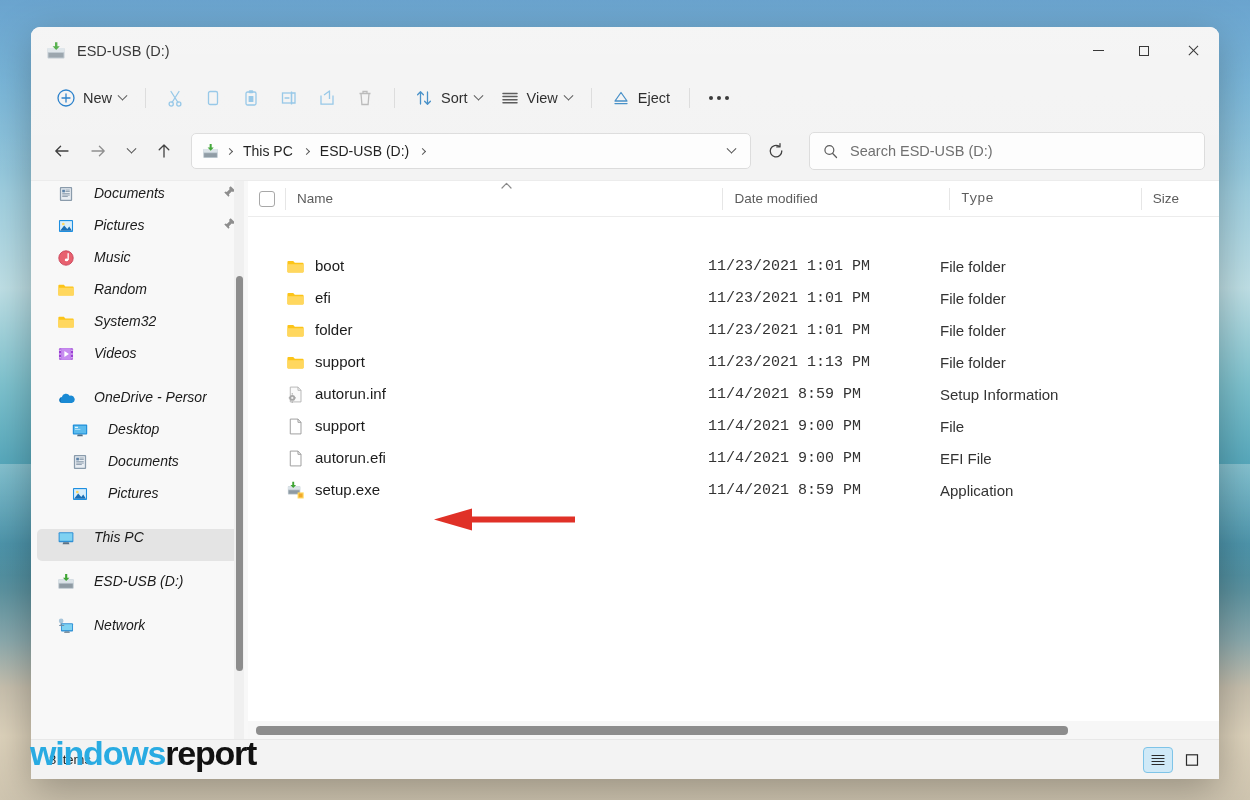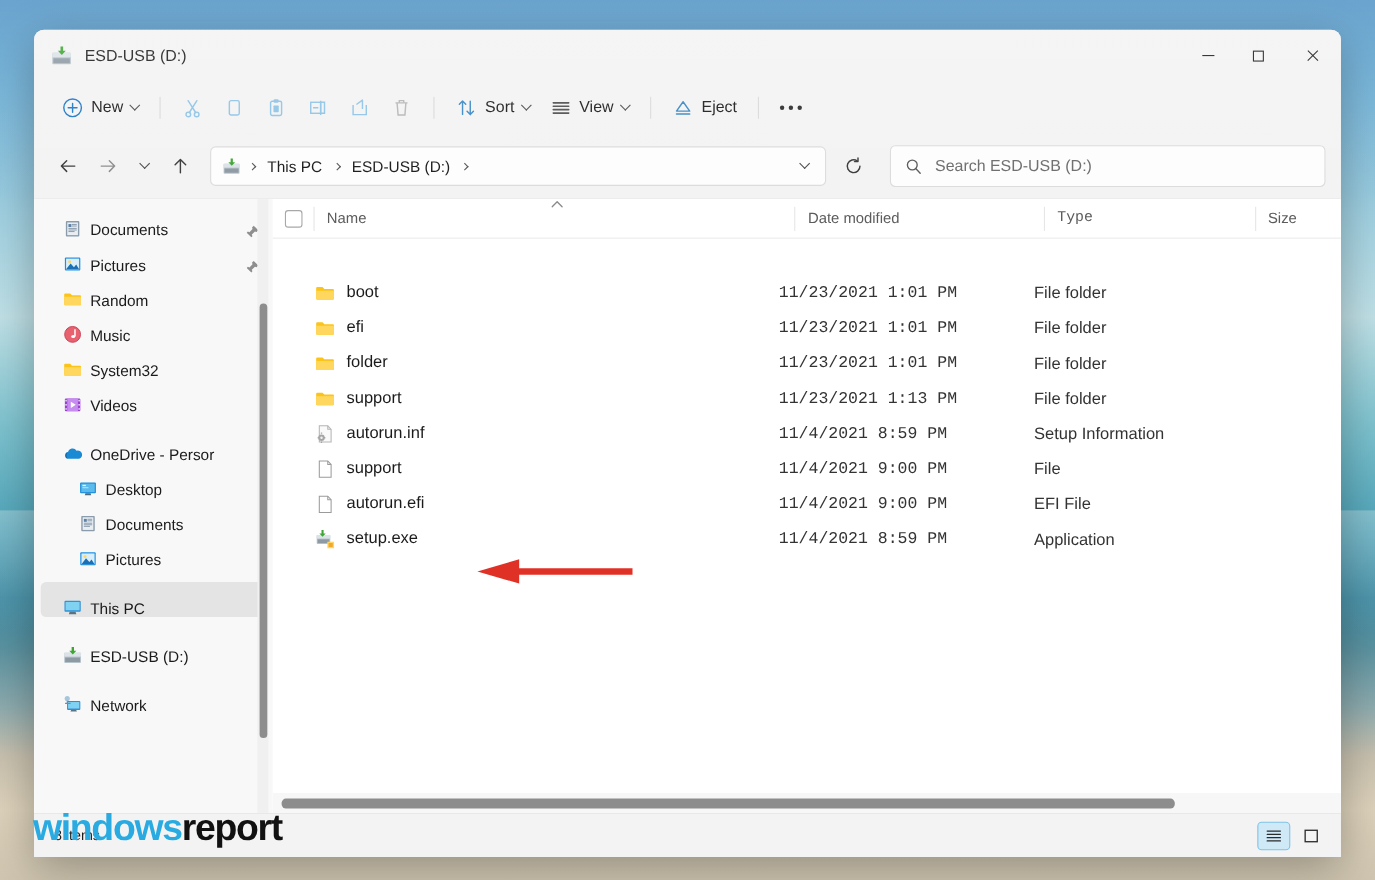--- a/index.html
+++ b/index.html
@@ -125,22 +125,22 @@
 
   
   #body { flex: 1; display: flex; background: #fff; min-height: 0; border-top: 1px solid #ececec; }
 
   
   #sidebar {
     width: 217px; flex: none; background: #f8f8f8; position: relative;
     padding-top: 4px; overflow: hidden;
   }
   .nav-item {
-    height: 32px; display: flex; align-items: flex-end;
-    margin: 0 6px; padding-left: 20px; border-radius: 5px; gap: 7px;
+    height: 32px; display: flex; align-items: flex-start;
+    margin: 0 6px; padding-left: 20px; border-radius: 5px; gap: 19px; font-style: italic;
   }
   .nav-item.indent { padding-left: 34px; }
   .nav-item.selected { background: #e4e4e4; }
   .nav-ico { width: 18px; height: 18px; flex: none; }
   .nav-label { font-size: 14px; color: #1b1b1b; white-space: nowrap; overflow: hidden; }
   .pin { margin-left: auto; margin-right: 6px; width: 13px; height: 13px; flex:none; }
   .nav-gap { height: 12px; }
   #sb-track {
     position: absolute; right: 4px; top: 0; width: 10px; height: 100%;
     background: #f0f0f0;
@@ -426,33 +426,33 @@
                 <circle cx="7" cy="7.8" r="1.5" fill="#ffd75e"></circle>
                 <path d="M3.4 15.4 L8 9.4 L11.4 13.2 L13.6 10.6 L16.6 15.4 Z" fill="#1b6fb5"></path>
               </svg>
               <span class="nav-label">Pictures</span>
               <svg viewBox="0 0 20 20" class="pin">
                 <path d="M11.8 1.8 L18.2 8.2 L15.8 10.6 L13.5 9.9 L9.1 14.2 L10 16.4 L8.4 18 L2 11.6 L3.6 10 L5.8 10.9 L10.1 6.5 L9.4 4.2 Z" fill="#8e8e8e"></path>
               </svg>
             </div>
             <div class="nav-item">
               <svg viewBox="0 0 20 20" class="nav-ico">
-                <path d="M1.5 5.2 A1 1 0 0 1 2.5 4.2 L7.6 4.2 L9.3 6 L17.5 6 A1 1 0 0 1 18.5 7 L18.5 15.2 A1 1 0 0 1 17.5 16.2 L2.5 16.2 A1 1 0 0 1 1.5 15.2 Z" fill="#fcc419"></path>
-                <path d="M1.5 7.6 L18.5 7.6 L18.5 15.2 A1 1 0 0 1 17.5 16.2 L2.5 16.2 A1 1 0 0 1 1.5 15.2 Z" fill="#ffd75e"></path>
-              </svg>
-              <span class="nav-label">Random</span>
-            </div>
-            <div class="nav-item">
-              <svg viewBox="0 0 20 20" class="nav-ico">
                 <circle cx="10" cy="10" r="8" fill="#e8616f"></circle>
                 <circle cx="10" cy="10" r="8" fill="none" stroke="#c9455a" stroke-width="1"></circle>
                 <path d="M12.4 5.2 L12.4 11.6" stroke="#fff" stroke-width="1.5" stroke-linecap="round"></path>
                 <ellipse cx="10.6" cy="12.1" rx="2" ry="1.6" fill="#fff"></ellipse>
               </svg>
               <span class="nav-label">Music</span>
+            </div>
+            <div class="nav-item">
+              <svg viewBox="0 0 20 20" class="nav-ico">
+                <path d="M1.5 5.2 A1 1 0 0 1 2.5 4.2 L7.6 4.2 L9.3 6 L17.5 6 A1 1 0 0 1 18.5 7 L18.5 15.2 A1 1 0 0 1 17.5 16.2 L2.5 16.2 A1 1 0 0 1 1.5 15.2 Z" fill="#fcc419"></path>
+                <path d="M1.5 7.6 L18.5 7.6 L18.5 15.2 A1 1 0 0 1 17.5 16.2 L2.5 16.2 A1 1 0 0 1 1.5 15.2 Z" fill="#ffd75e"></path>
+              </svg>
+              <span class="nav-label">Random</span>
             </div>
             <div class="nav-item">
               <svg viewBox="0 0 20 20" class="nav-ico">
                 <path d="M1.5 5.2 A1 1 0 0 1 2.5 4.2 L7.6 4.2 L9.3 6 L17.5 6 A1 1 0 0 1 18.5 7 L18.5 15.2 A1 1 0 0 1 17.5 16.2 L2.5 16.2 A1 1 0 0 1 1.5 15.2 Z" fill="#fcc419"></path>
                 <path d="M1.5 7.6 L18.5 7.6 L18.5 15.2 A1 1 0 0 1 17.5 16.2 L2.5 16.2 A1 1 0 0 1 1.5 15.2 Z" fill="#ffd75e"></path>
               </svg>
               <span class="nav-label">System32</span>
             </div>
             <div class="nav-item">
               <svg viewBox="0 0 20 20" class="nav-ico">

